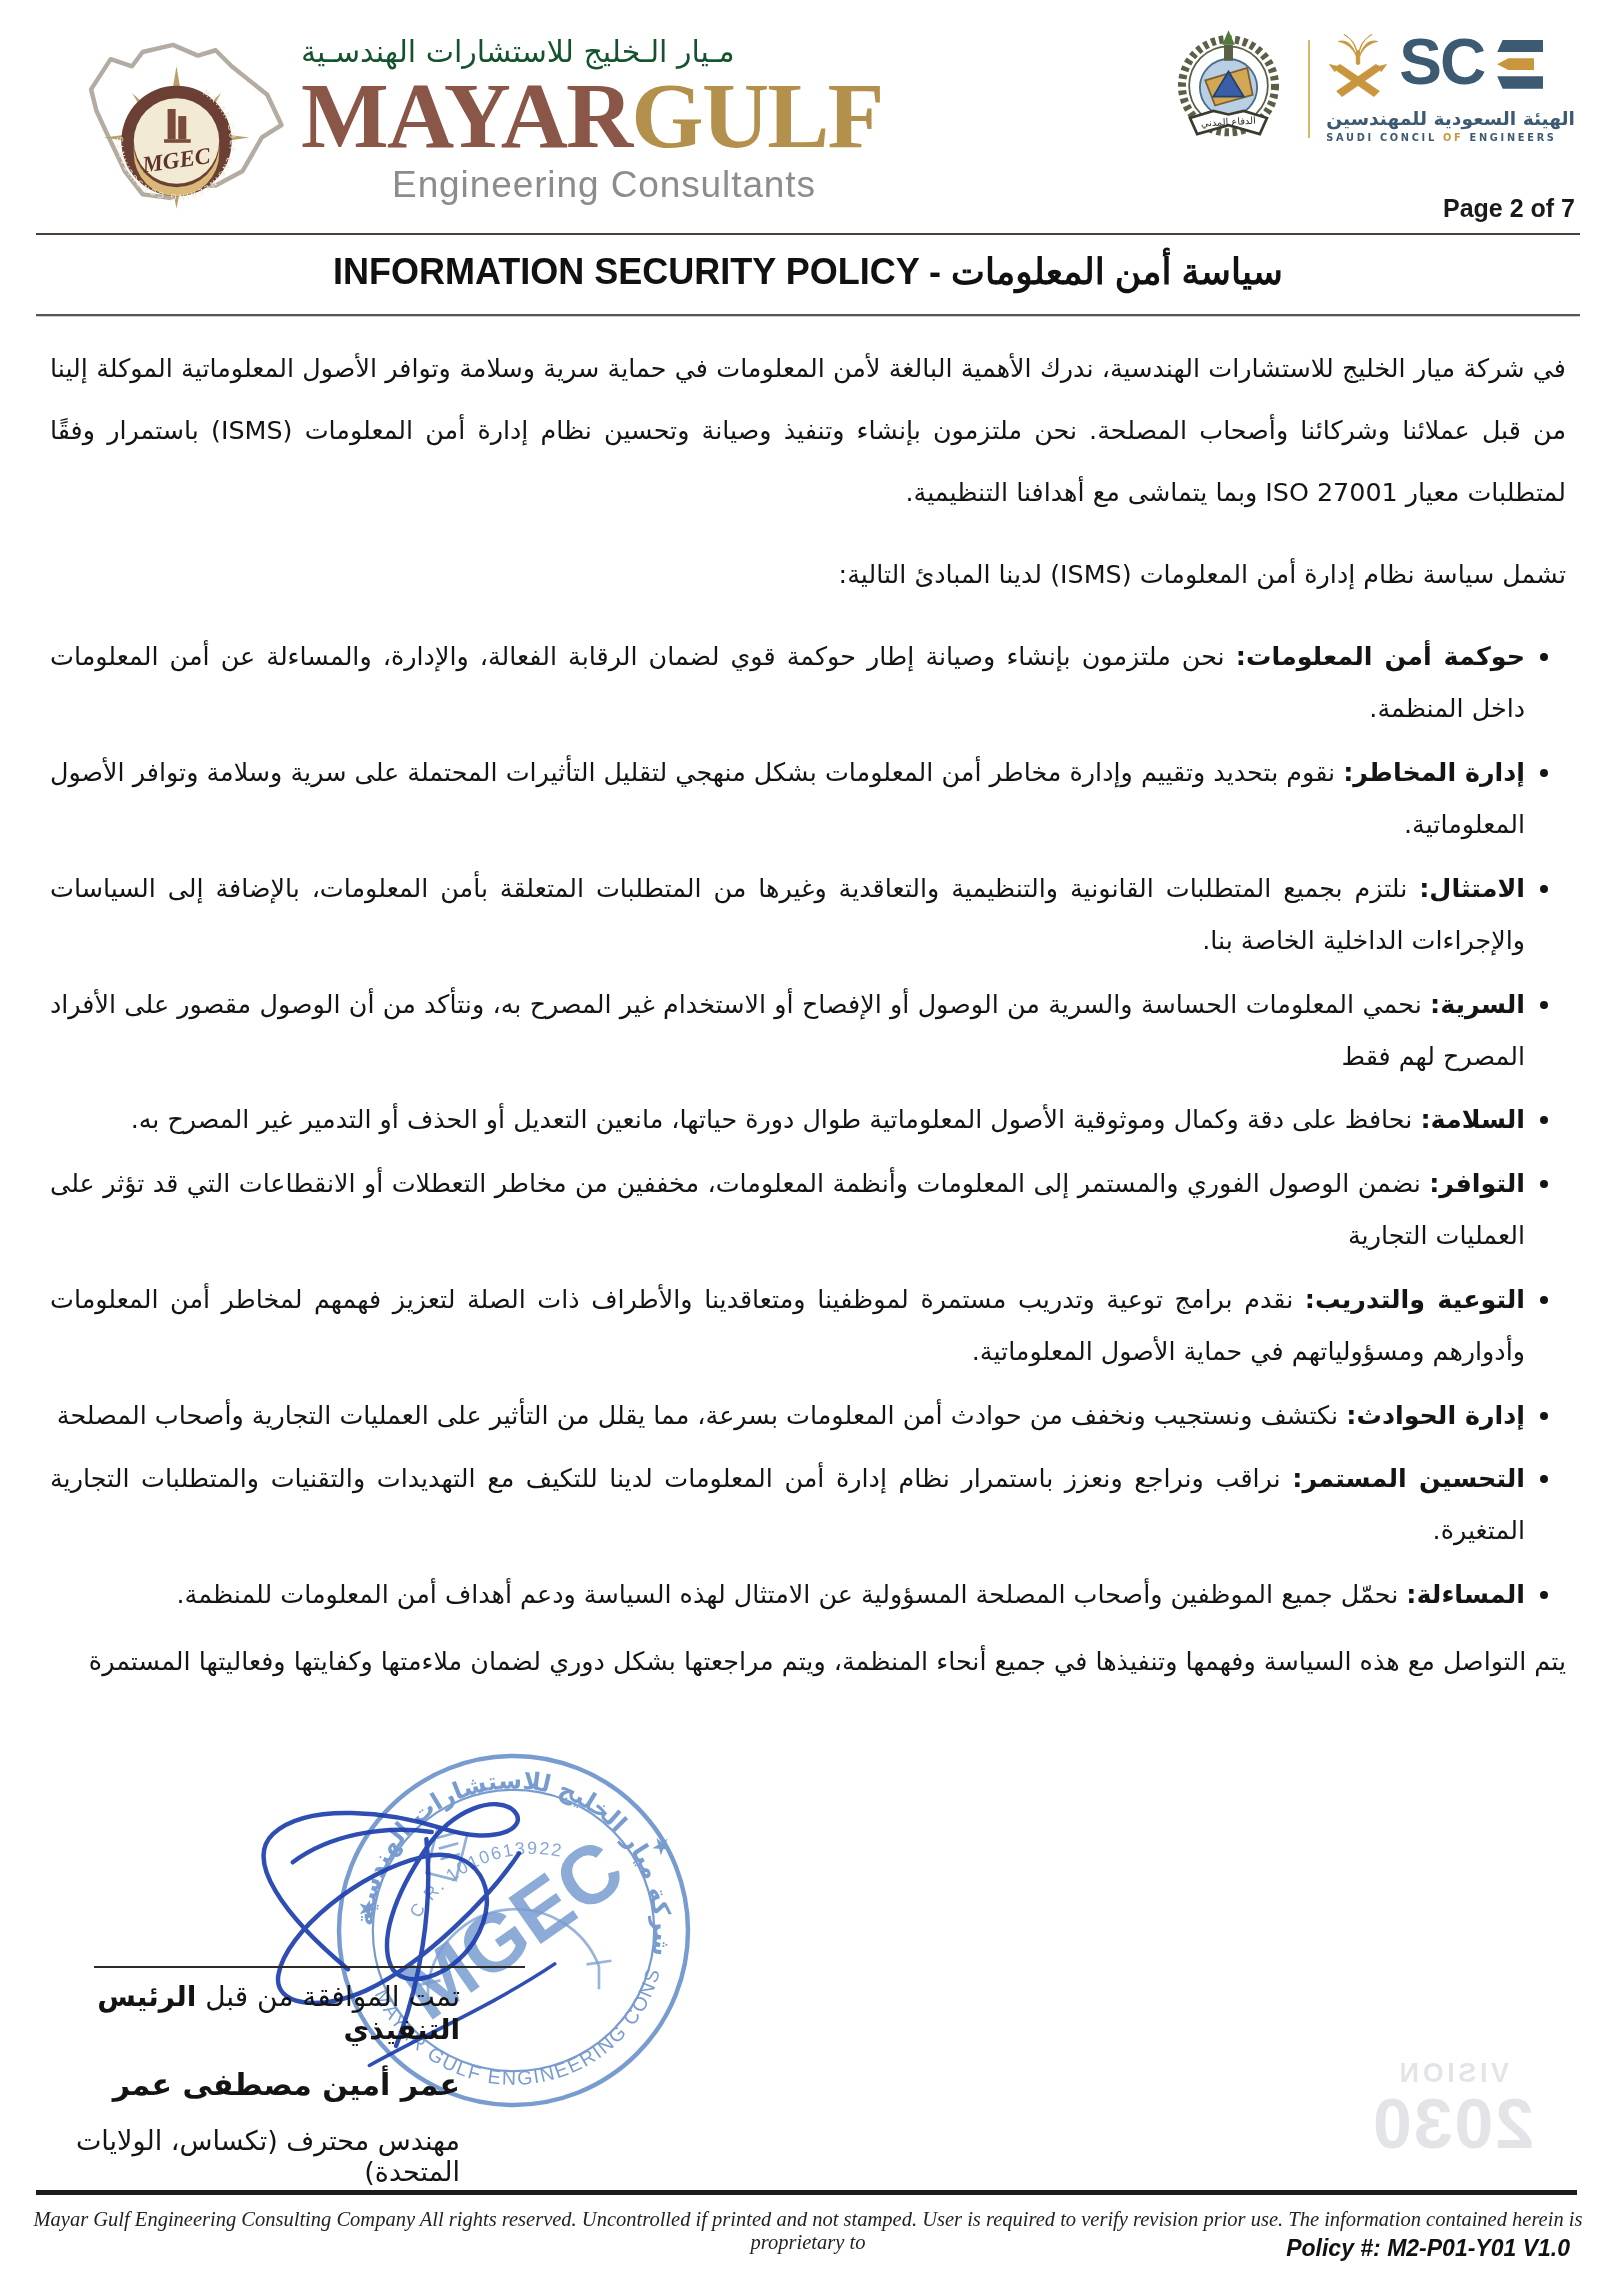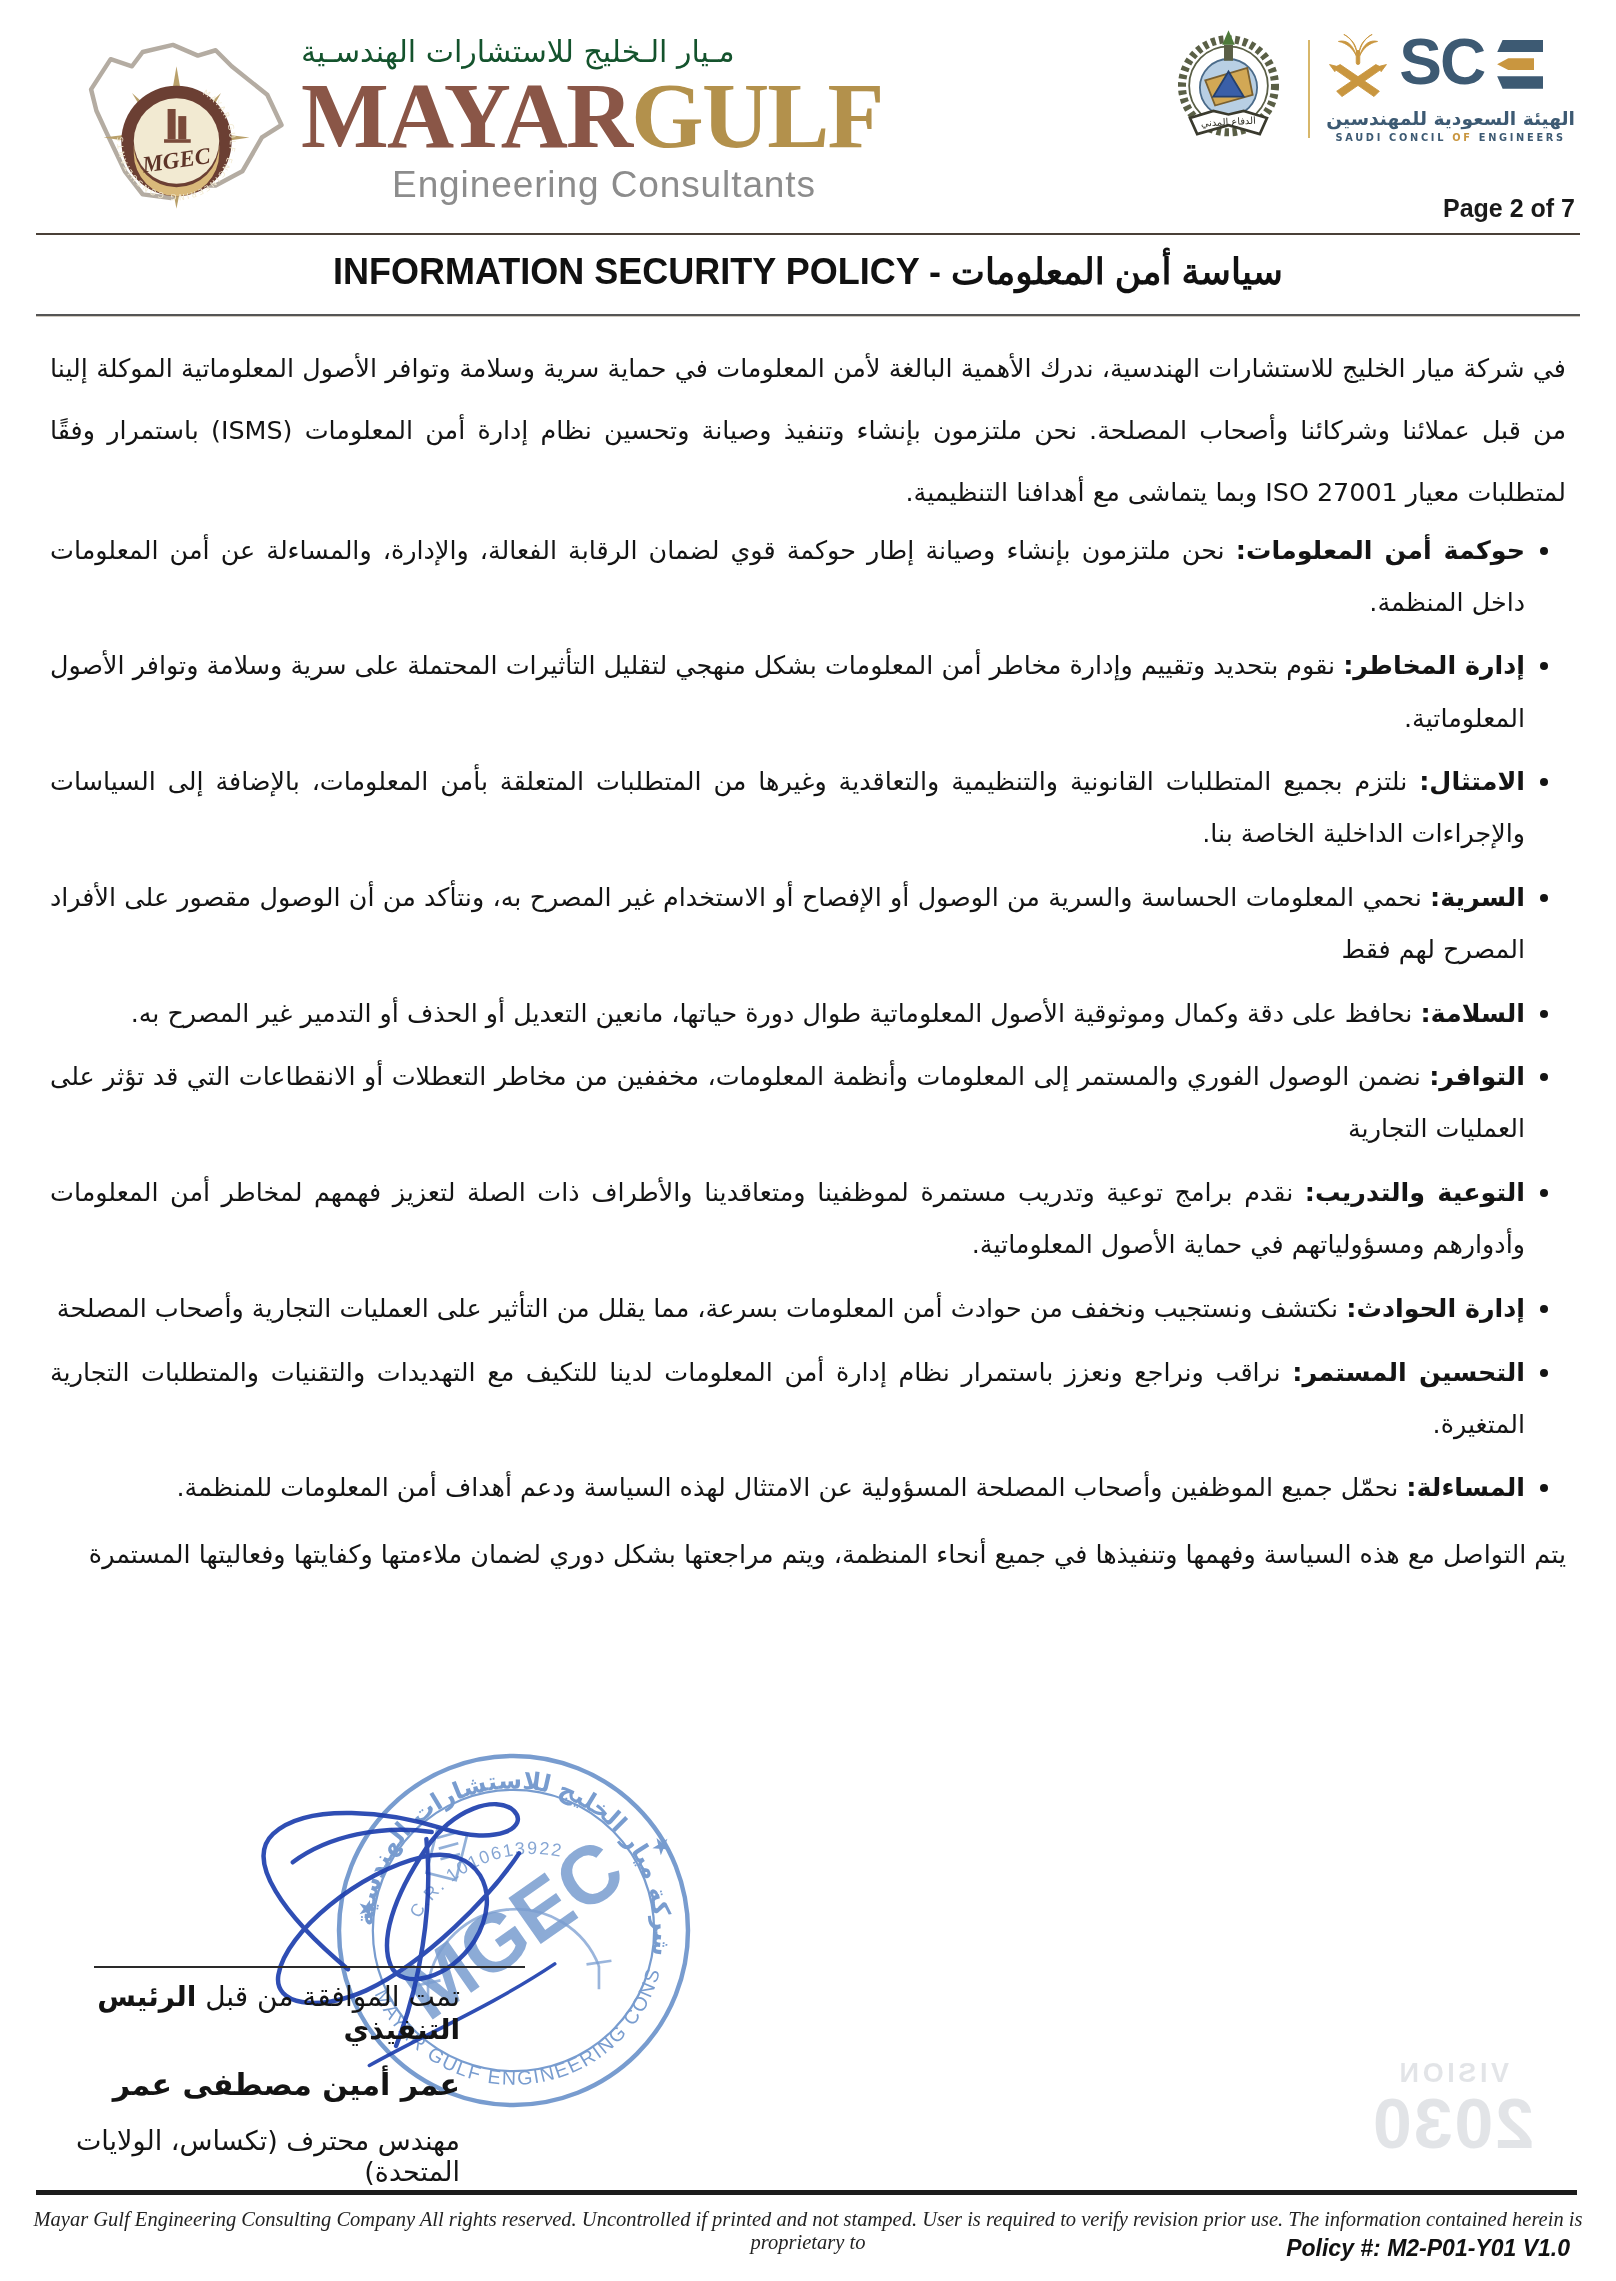--- a/index.html
+++ b/index.html
@@ -21,21 +21,21 @@
   .logos-right { position:absolute; right:41px; top:25px; display:flex; align-items:center; gap:16px; }
   .sce-divider { width:1.8px; height:98px; background:#d8b76a; }
   .sce-block { display:flex; flex-direction:column; align-items:flex-start; }
   .sce-top { display:flex; align-items:flex-start; gap:9px; }
   .sce-acronym { font-family:"Liberation Sans", sans-serif; font-weight:700; font-size:64px; line-height:0.9; color:#3d5a73; letter-spacing:-1.8px; }
   .sce-e { display:inline-flex; flex-direction:column; gap:6.2px; margin-left:3.6px; margin-top:5.3px; }
   .sce-e .bar1 { width:46px; height:12.5px; background:#3d5a73; clip-path:polygon(12% 0,100% 0,100% 100%,0 100%); }
   .sce-e .bar2 { width:37px; height:11.6px; background:#c9963f; clip-path:polygon(0 50%,30% 0,100% 0,100% 100%,30% 100%); }
   .sce-e .bar3 { width:46px; height:12.5px; background:#3d5a73; clip-path:polygon(0 0,100% 0,100% 100%,12% 100%); }
   .sce-ar { font-size:18.7px; font-weight:700; color:#3d5a73; direction:rtl; margin-top:3.6px; align-self:stretch; text-align:center; }
-  .sce-en { font-size:9.8px; font-weight:700; color:#3d5a73; letter-spacing:2.7px; margin-top:2.7px; align-self:stretch; text-align:center; }
+  .sce-en { font-size:9.8px; font-weight:700; color:#3d5a73; letter-spacing:2.7px; margin-top:2.7px; align-self:stretch; text-align:left; }
   .sce-en .of { color:#c9963f; }
   .page-label { position:absolute; right:41px; top:194px; font-weight:700; font-size:25px; font-family:"Liberation Sans", sans-serif; color:#1a1a1a; }
   .header-rule { position:absolute; left:36px; right:36px; top:233px; height:1.8px; background:#4a4038; }
   
   .doc-title { position:absolute; left:0; right:0; top:251px; text-align:center;
     font-family:"Liberation Sans", sans-serif; font-weight:700; font-size:36px; letter-spacing:0; color:#111; }
   .title-rule { position:absolute; left:36px; right:36px; top:314px; height:2.7px;
     background:#555; border-bottom:1.8px solid #cfc9bf; }
   
   .main { position:absolute; left:50px; right:50px; top:337px; direction:rtl; font-size:25.4px; color:#141414; }
@@ -151,20 +151,21 @@
     <div class="page-label">Page 2 of 7</div>
   </div>
 
   <div class="header-rule"></div>
 
   <div class="doc-title">INFORMATION SECURITY POLICY - سياسة أمن المعلومات</div>
   <div class="title-rule"></div>
 
   <div class="main">
     <p class="intro">في شركة ميار الخليج للاستشارات الهندسية، ندرك الأهمية البالغة لأمن المعلومات في حماية سرية وسلامة وتوافر الأصول المعلوماتية الموكلة إلينا من قبل عملائنا وشركائنا وأصحاب المصلحة. نحن ملتزمون بإنشاء وتنفيذ وصيانة وتحسين نظام إدارة أمن المعلومات (ISMS) باستمرار وفقًا لمتطلبات معيار ISO 27001 وبما يتماشى مع أهدافنا التنظيمية.</p>
+    <p class="lead">تشمل سياسة نظام إدارة أمن المعلومات (ISMS) لدينا المبادئ التالية:</p>
     <ul class="principles">
 
     <li><span class="term">حوكمة أمن المعلومات:</span><span> نحن ملتزمون بإنشاء وصيانة إطار حوكمة قوي لضمان الرقابة الفعالة، والإدارة، والمساءلة عن أمن المعلومات داخل المنظمة.</span></li>
         <li><span class="term">إدارة المخاطر:</span><span> نقوم بتحديد وتقييم وإدارة مخاطر أمن المعلومات بشكل منهجي لتقليل التأثيرات المحتملة على سرية وسلامة وتوافر الأصول المعلوماتية.</span></li>
         <li><span class="term">الامتثال:</span><span> نلتزم بجميع المتطلبات القانونية والتنظيمية والتعاقدية وغيرها من المتطلبات المتعلقة بأمن المعلومات، بالإضافة إلى السياسات والإجراءات الداخلية الخاصة بنا.</span></li>
         <li><span class="term">السرية:</span><span> نحمي المعلومات الحساسة والسرية من الوصول أو الإفصاح أو الاستخدام غير المصرح به، ونتأكد من أن الوصول مقصور على الأفراد المصرح لهم فقط</span></li>
         <li><span class="term">السلامة:</span><span> نحافظ على دقة وكمال وموثوقية الأصول المعلوماتية طوال دورة حياتها، مانعين التعديل أو الحذف أو التدمير غير المصرح به.</span></li>
         <li><span class="term">التوافر:</span><span> نضمن الوصول الفوري والمستمر إلى المعلومات وأنظمة المعلومات، مخففين من مخاطر التعطلات أو الانقطاعات التي قد تؤثر على العمليات التجارية</span></li>
         <li><span class="term">التوعية والتدريب:</span><span> نقدم برامج توعية وتدريب مستمرة لموظفينا ومتعاقدينا والأطراف ذات الصلة لتعزيز فهمهم لمخاطر أمن المعلومات وأدوارهم ومسؤولياتهم في حماية الأصول المعلوماتية.</span></li>
         <li><span class="term">إدارة الحوادث:</span><span> نكتشف ونستجيب ونخفف من حوادث أمن المعلومات بسرعة، مما يقلل من التأثير على العمليات التجارية وأصحاب المصلحة</span></li>

